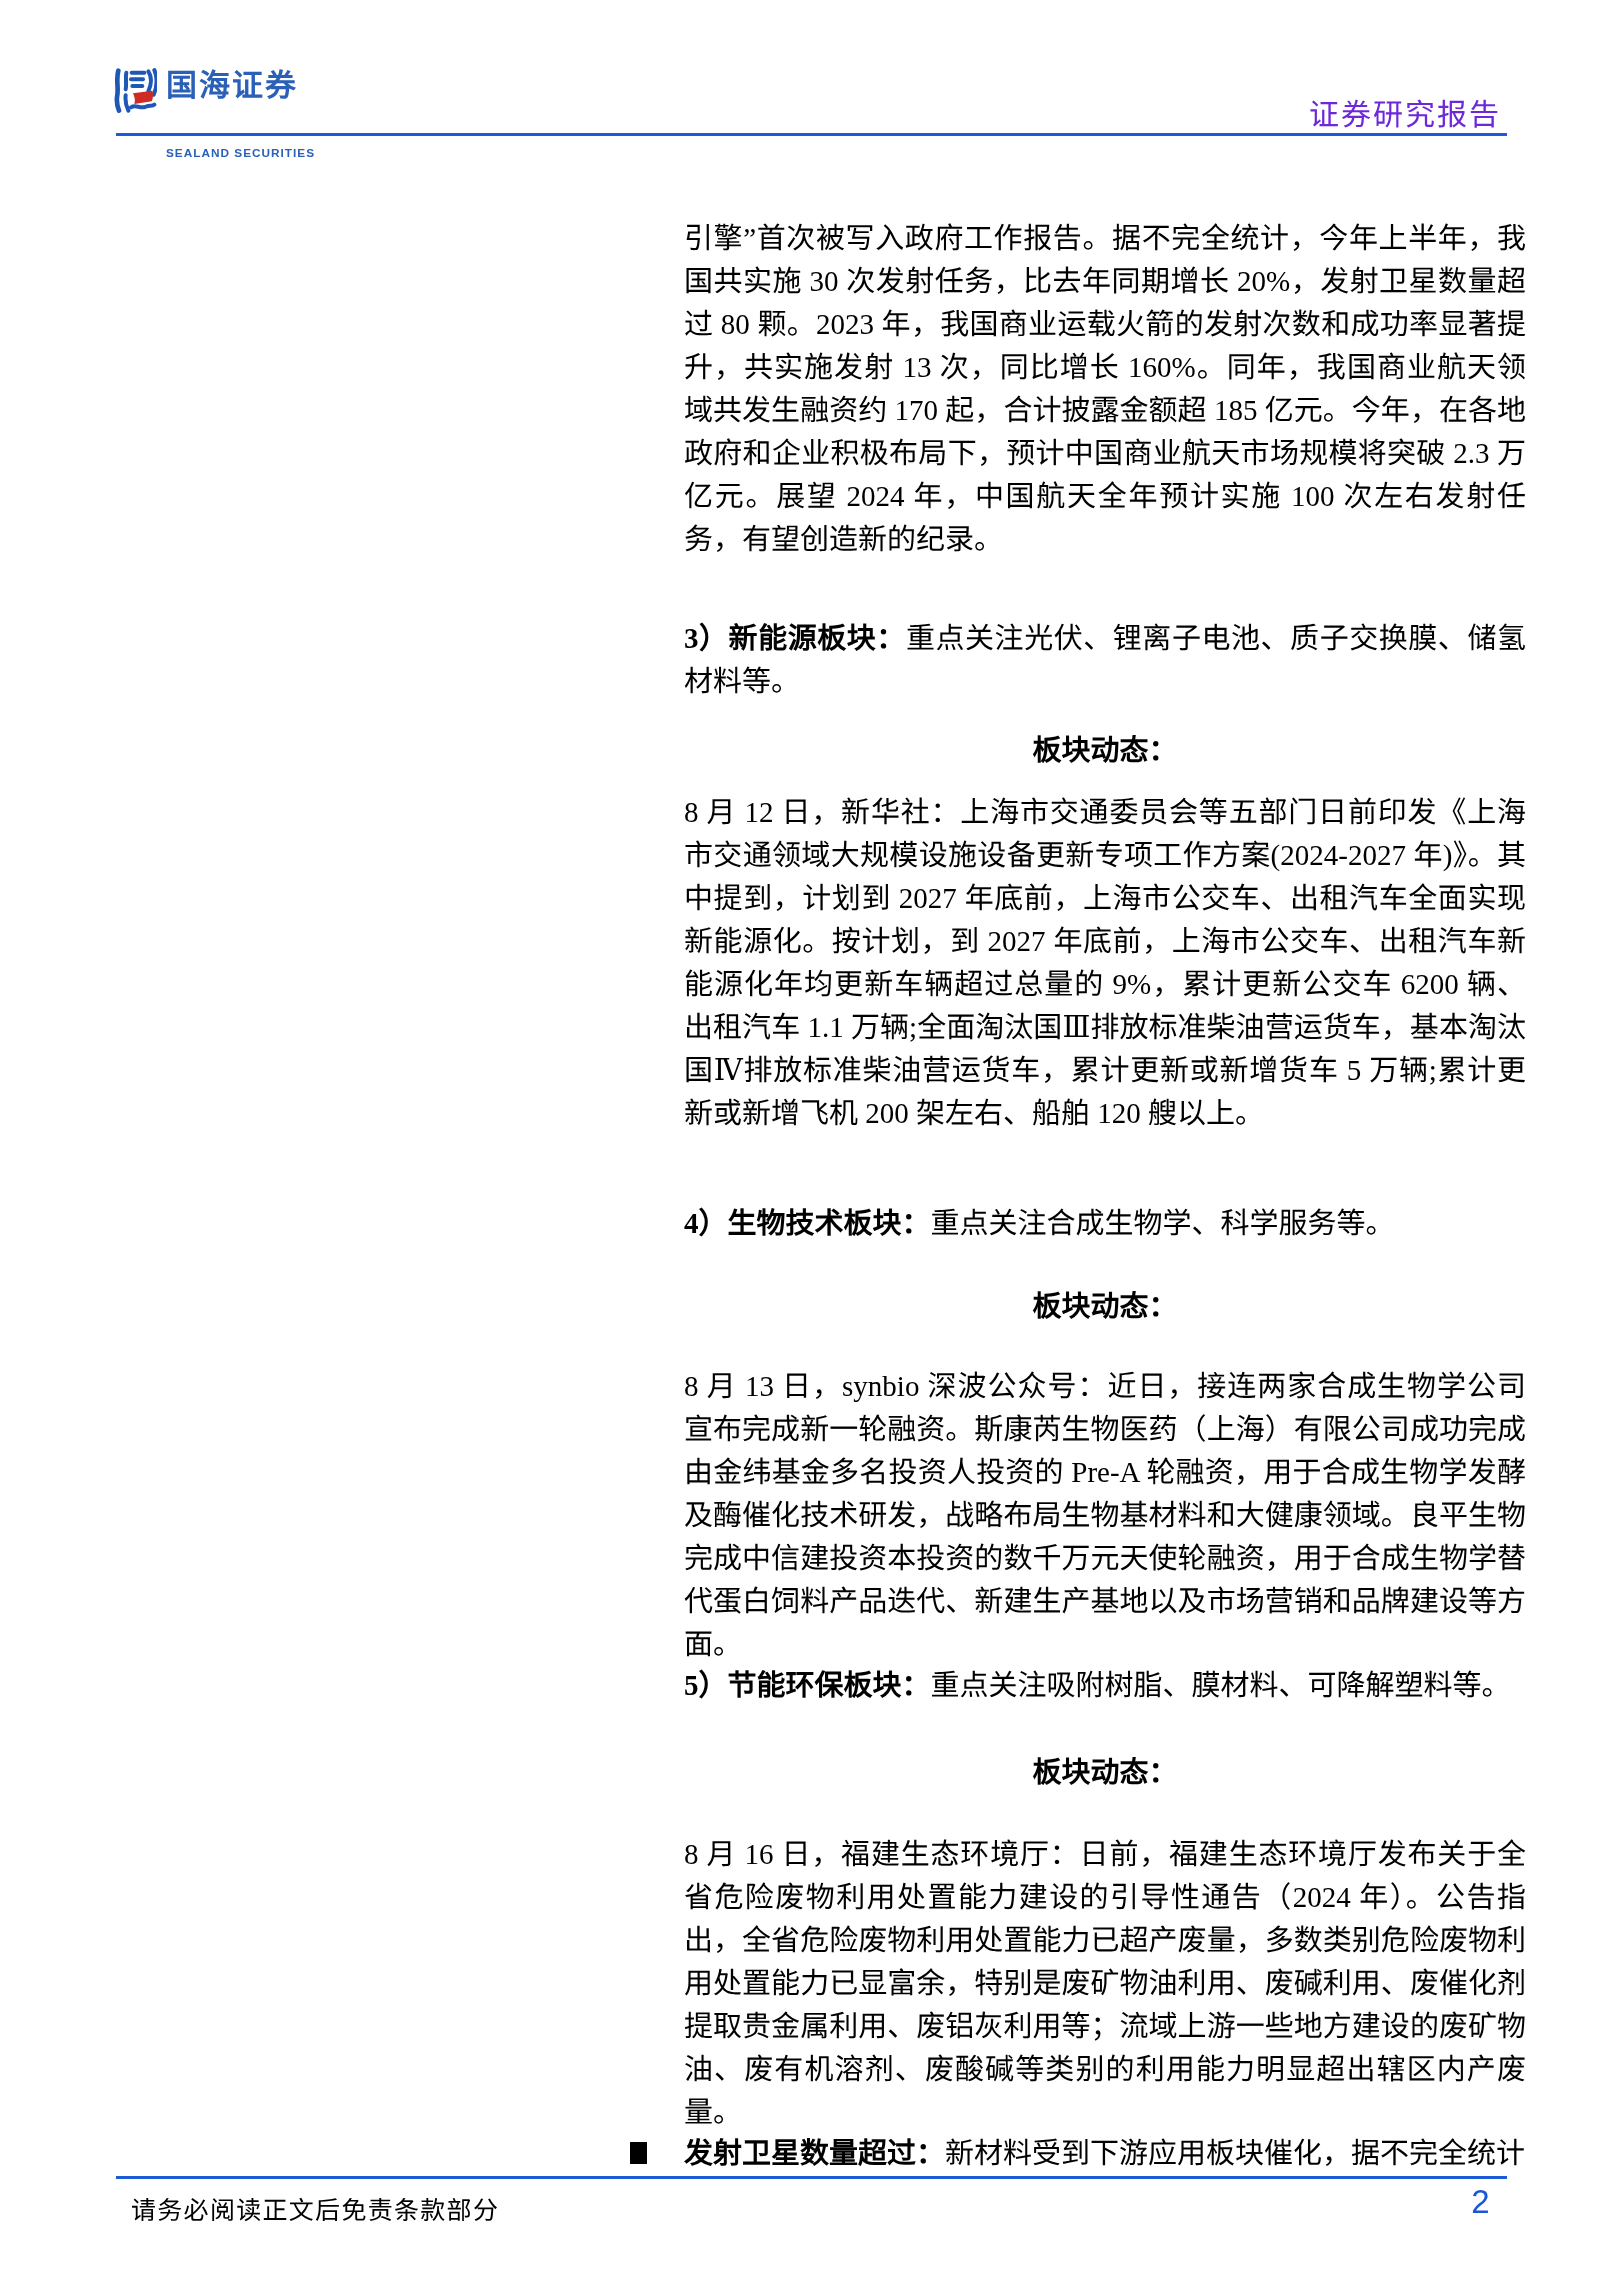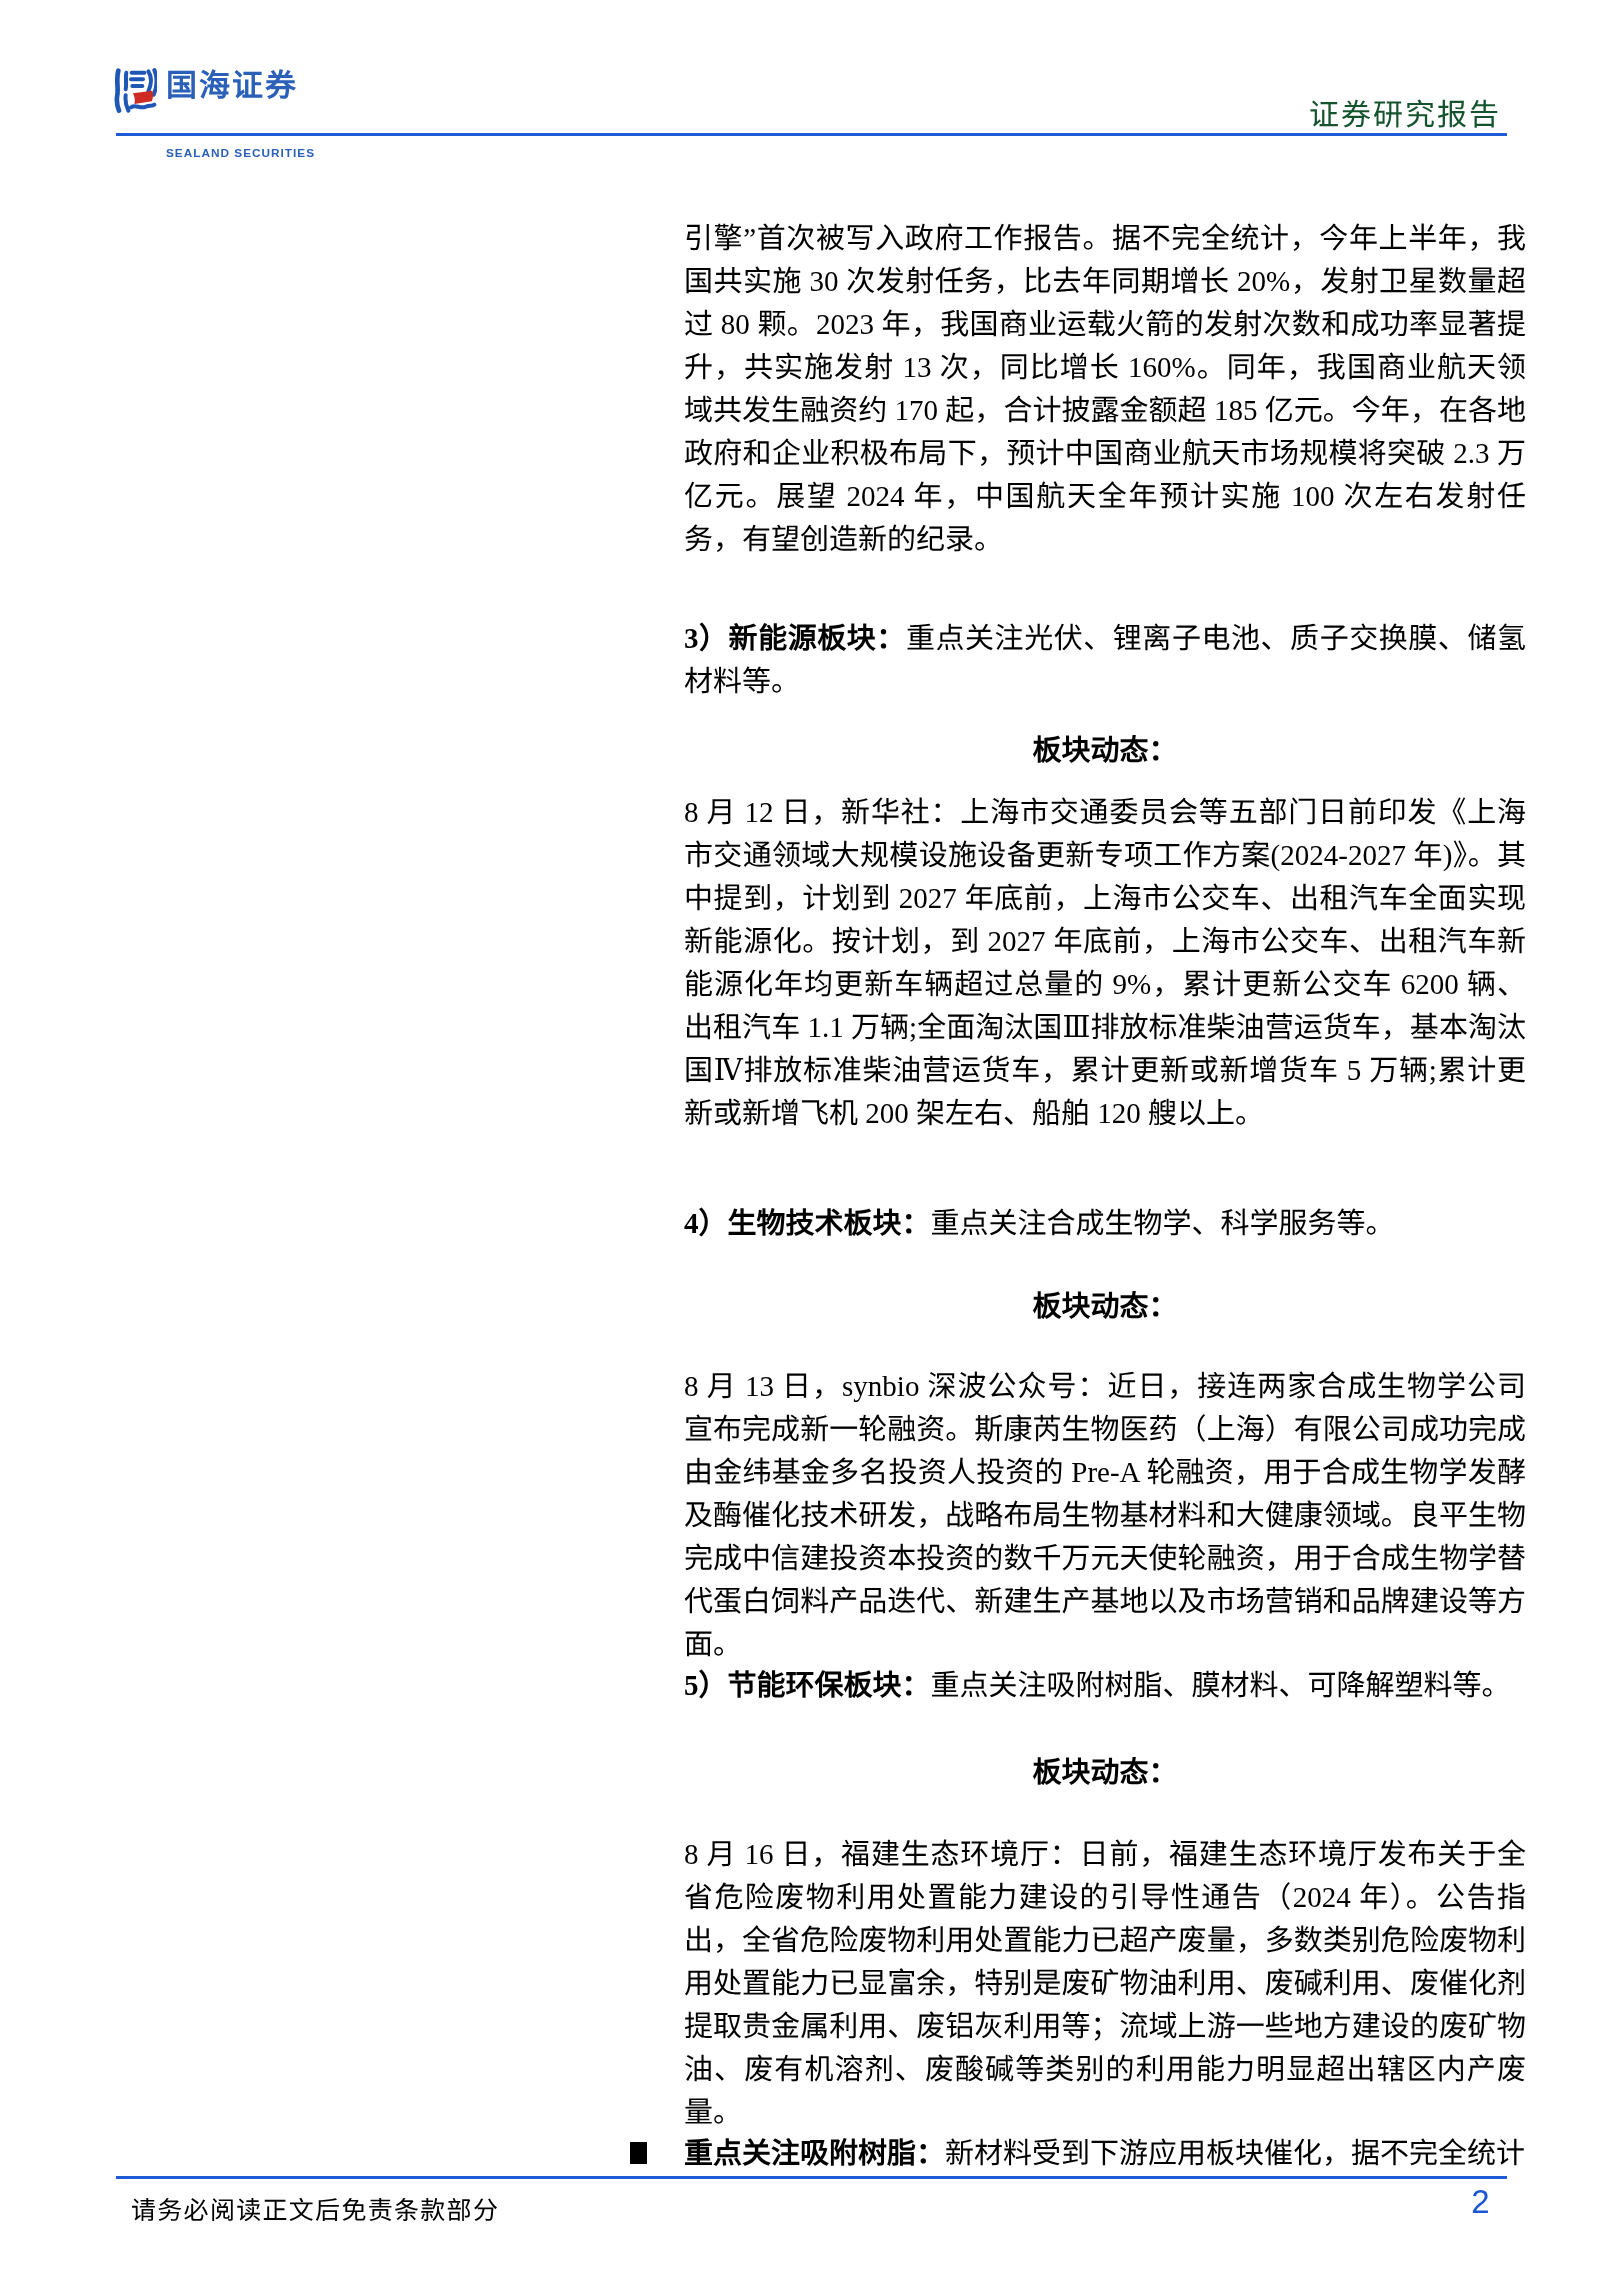--- a/index.html
+++ b/index.html
@@ -6,21 +6,21 @@
   body{width:1623px;height:2295px;position:relative;overflow:hidden;
        font-family:"Liberation Serif","DejaVu Serif",serif;color:#000;}
 
   
   .logo-mark{position:absolute;left:113px;top:67px;width:44px;height:46px;}
   .brand-text{position:absolute;left:166px;top:69px;width:236px;}
   .brand-cn{font-size:31px;font-weight:700;color:#2a60b8;letter-spacing:2px;line-height:33px;
             font-family:Liberation Sans, sans-serif;}
   .brand-en{font-size:11.8px;font-weight:700;color:#2a60b8;letter-spacing:1px;line-height:14.4px;
             font-family:"Liberation Sans","DejaVu Sans",sans-serif;margin-top:44px;}
-  .doc-type{position:absolute;right:122px;top:90px;font-size:30px;letter-spacing:2px;color:#14532d;}
+  .doc-type{position:absolute;right:122px;top:90px;font-size:30px;letter-spacing:2px;color:#6d28d9;}
   .rule{position:absolute;left:116px;width:1391px;height:2.6px;background:#1e5bd6;}
   .rule-top{top:133px;}
   .rule-bottom{top:2176px;}
 
   
   .col{position:absolute;left:684px;width:842px;font-size:29px;line-height:43px;
        text-align:justify;text-justify:inter-ideograph;}
   .lead{font-weight:700;}
   .dyn{font-weight:700;text-align:center;}
 
@@ -90,21 +90,21 @@
   <p class="col dyn b-dyn2">板块动态：</p>
 
   <p class="col b-0813">8 月 13 日，synbio 深波公众号：近日，接连两家合成生物学公司宣布完成新一轮融资。斯康芮生物医药（上海）有限公司成功完成由金纬基金多名投资人投资的 Pre-A 轮融资，用于合成生物学发酵及酶催化技术研发，战略布局生物基材料和大健康领域。良平生物完成中信建投资本投资的数千万元天使轮融资，用于合成生物学替代蛋白饲料产品迭代、新建生产基地以及市场营销和品牌建设等方面。</p>
 
   <p class="col b-h5"><span class="lead">5）节能环保板块：</span><span>重点关注吸附树脂、膜材料、可降解塑料等。</span></p>
 
   <p class="col dyn b-dyn3">板块动态：</p>
 
   <p class="col b-0816">8 月 16 日，福建生态环境厅：日前，福建生态环境厅发布关于全省危险废物利用处置能力建设的引导性通告（2024 年）。公告指出，全省危险废物利用处置能力已超产废量，多数类别危险废物利用处置能力已显富余，特别是废矿物油利用、废碱利用、废催化剂提取贵金属利用、废铝灰利用等；流域上游一些地方建设的废矿物油、废有机溶剂、废酸碱等类别的利用能力明显超出辖区内产废量。</p>
 
-  <p class="bullet-row"><span class="bullet-sq"></span><span class="lead">重点关注吸附树脂：</span><span>新材料受到下游应用板块催化，据不完全统计</span></p>
+  <p class="bullet-row"><span class="bullet-sq"></span><span class="lead">发射卫星数量超过：</span><span>新材料受到下游应用板块催化，据不完全统计</span></p>
 </div>
 
 <div>
   <div class="rule rule-bottom"></div>
   <div class="disclaimer">请务必阅读正文后免责条款部分</div>
   <div class="page-num">2</div>
 </div>
 
 
 </body></html>

